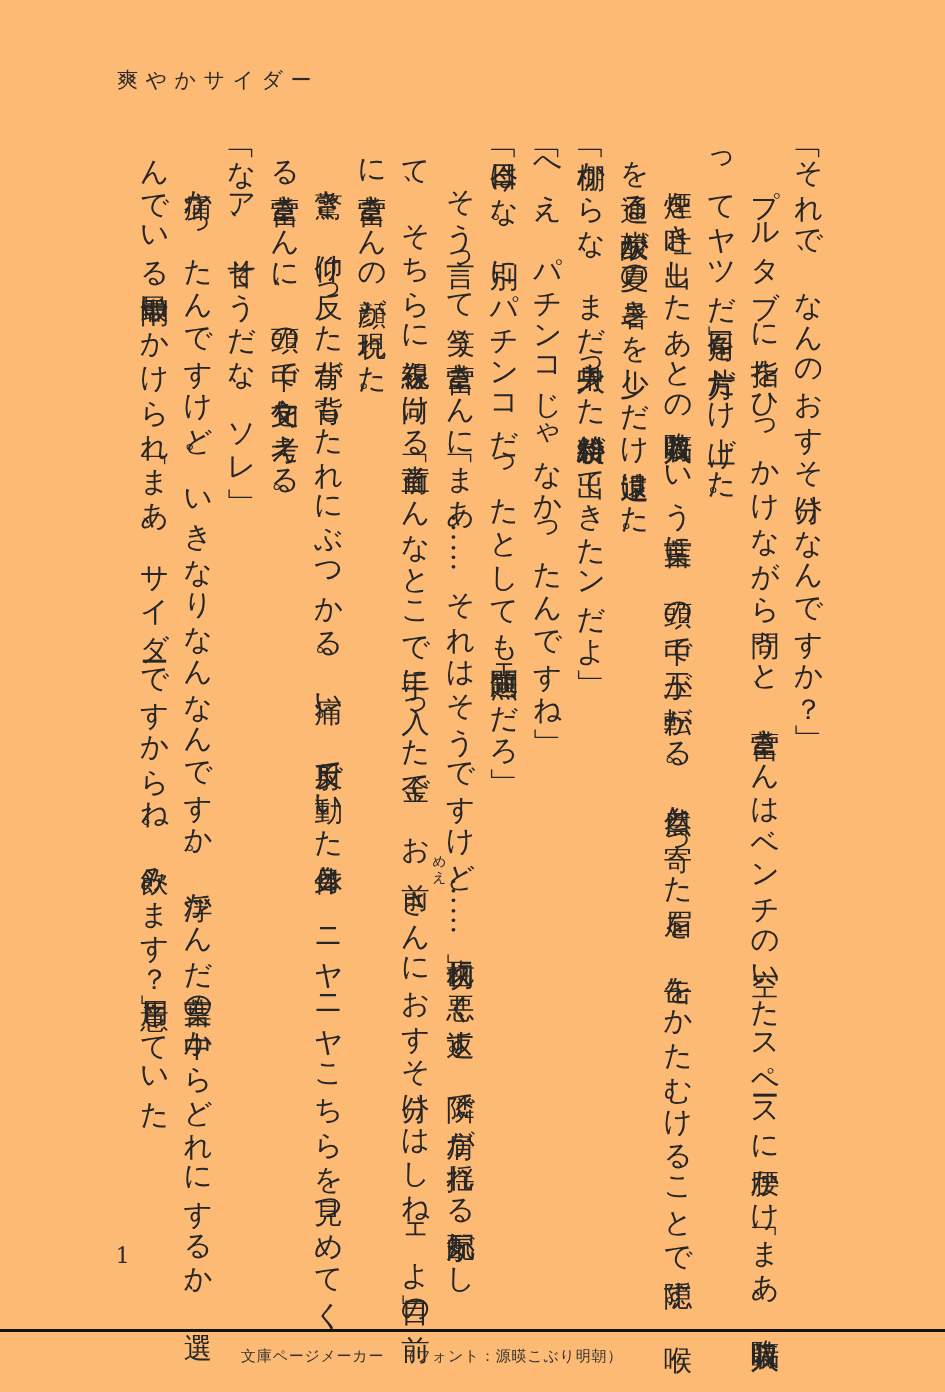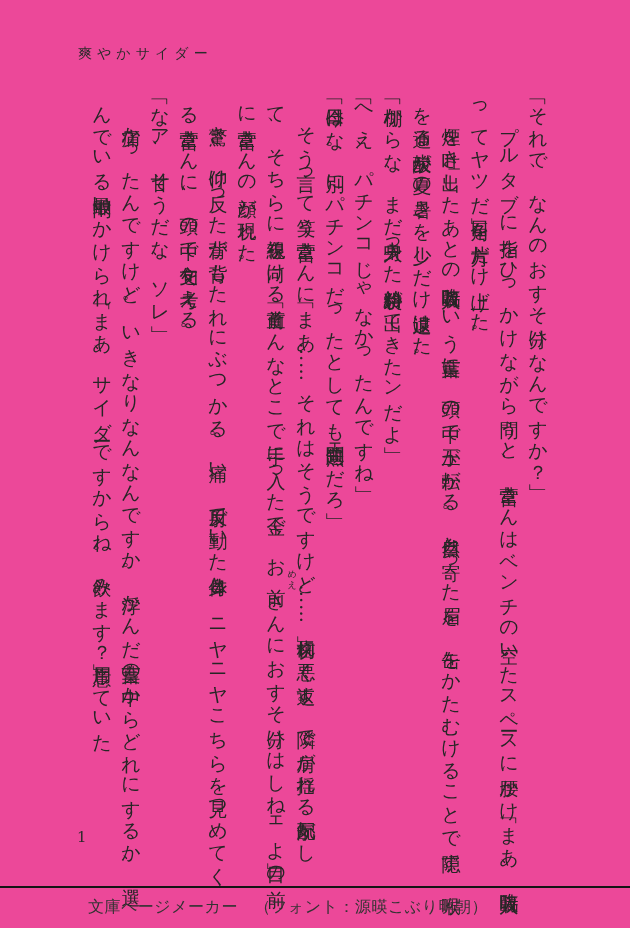--- a/index.html
+++ b/index.html
@@ -3,21 +3,21 @@
 <meta charset="utf-8">
 <style>
   html, body {
     margin: 0;
     padding: 0;
   }
   .page {
     position: relative;
     width: 630px;
     height: 928px;
-    background: #ec4899;
+    background: #fdba74;
     overflow: hidden;
     font-family: "DejaVu Serif", "Liberation Serif", serif;
     color: #2b2b2b;
   }
   .header-title {
     position: absolute;
     top: 45px;
     left: 78px;
     font-size: 14px;
     letter-spacing: 5px;
@@ -63,21 +63,21 @@
     width: 630px;
     height: 2px;
     background: #141414;
   }
   .footer-caption {
     position: absolute;
     top: 897px;
     left: 0;
     width: 576px;
     text-align: center;
-    font-size: 16px;
+    font-size: 10px;
     letter-spacing: 0.5px;
     color: #333333;
   }
 </style>
 </head>
 <body>
 
 <div class="page">
 
   <div class="header-title">爽やかサイダー</div>

